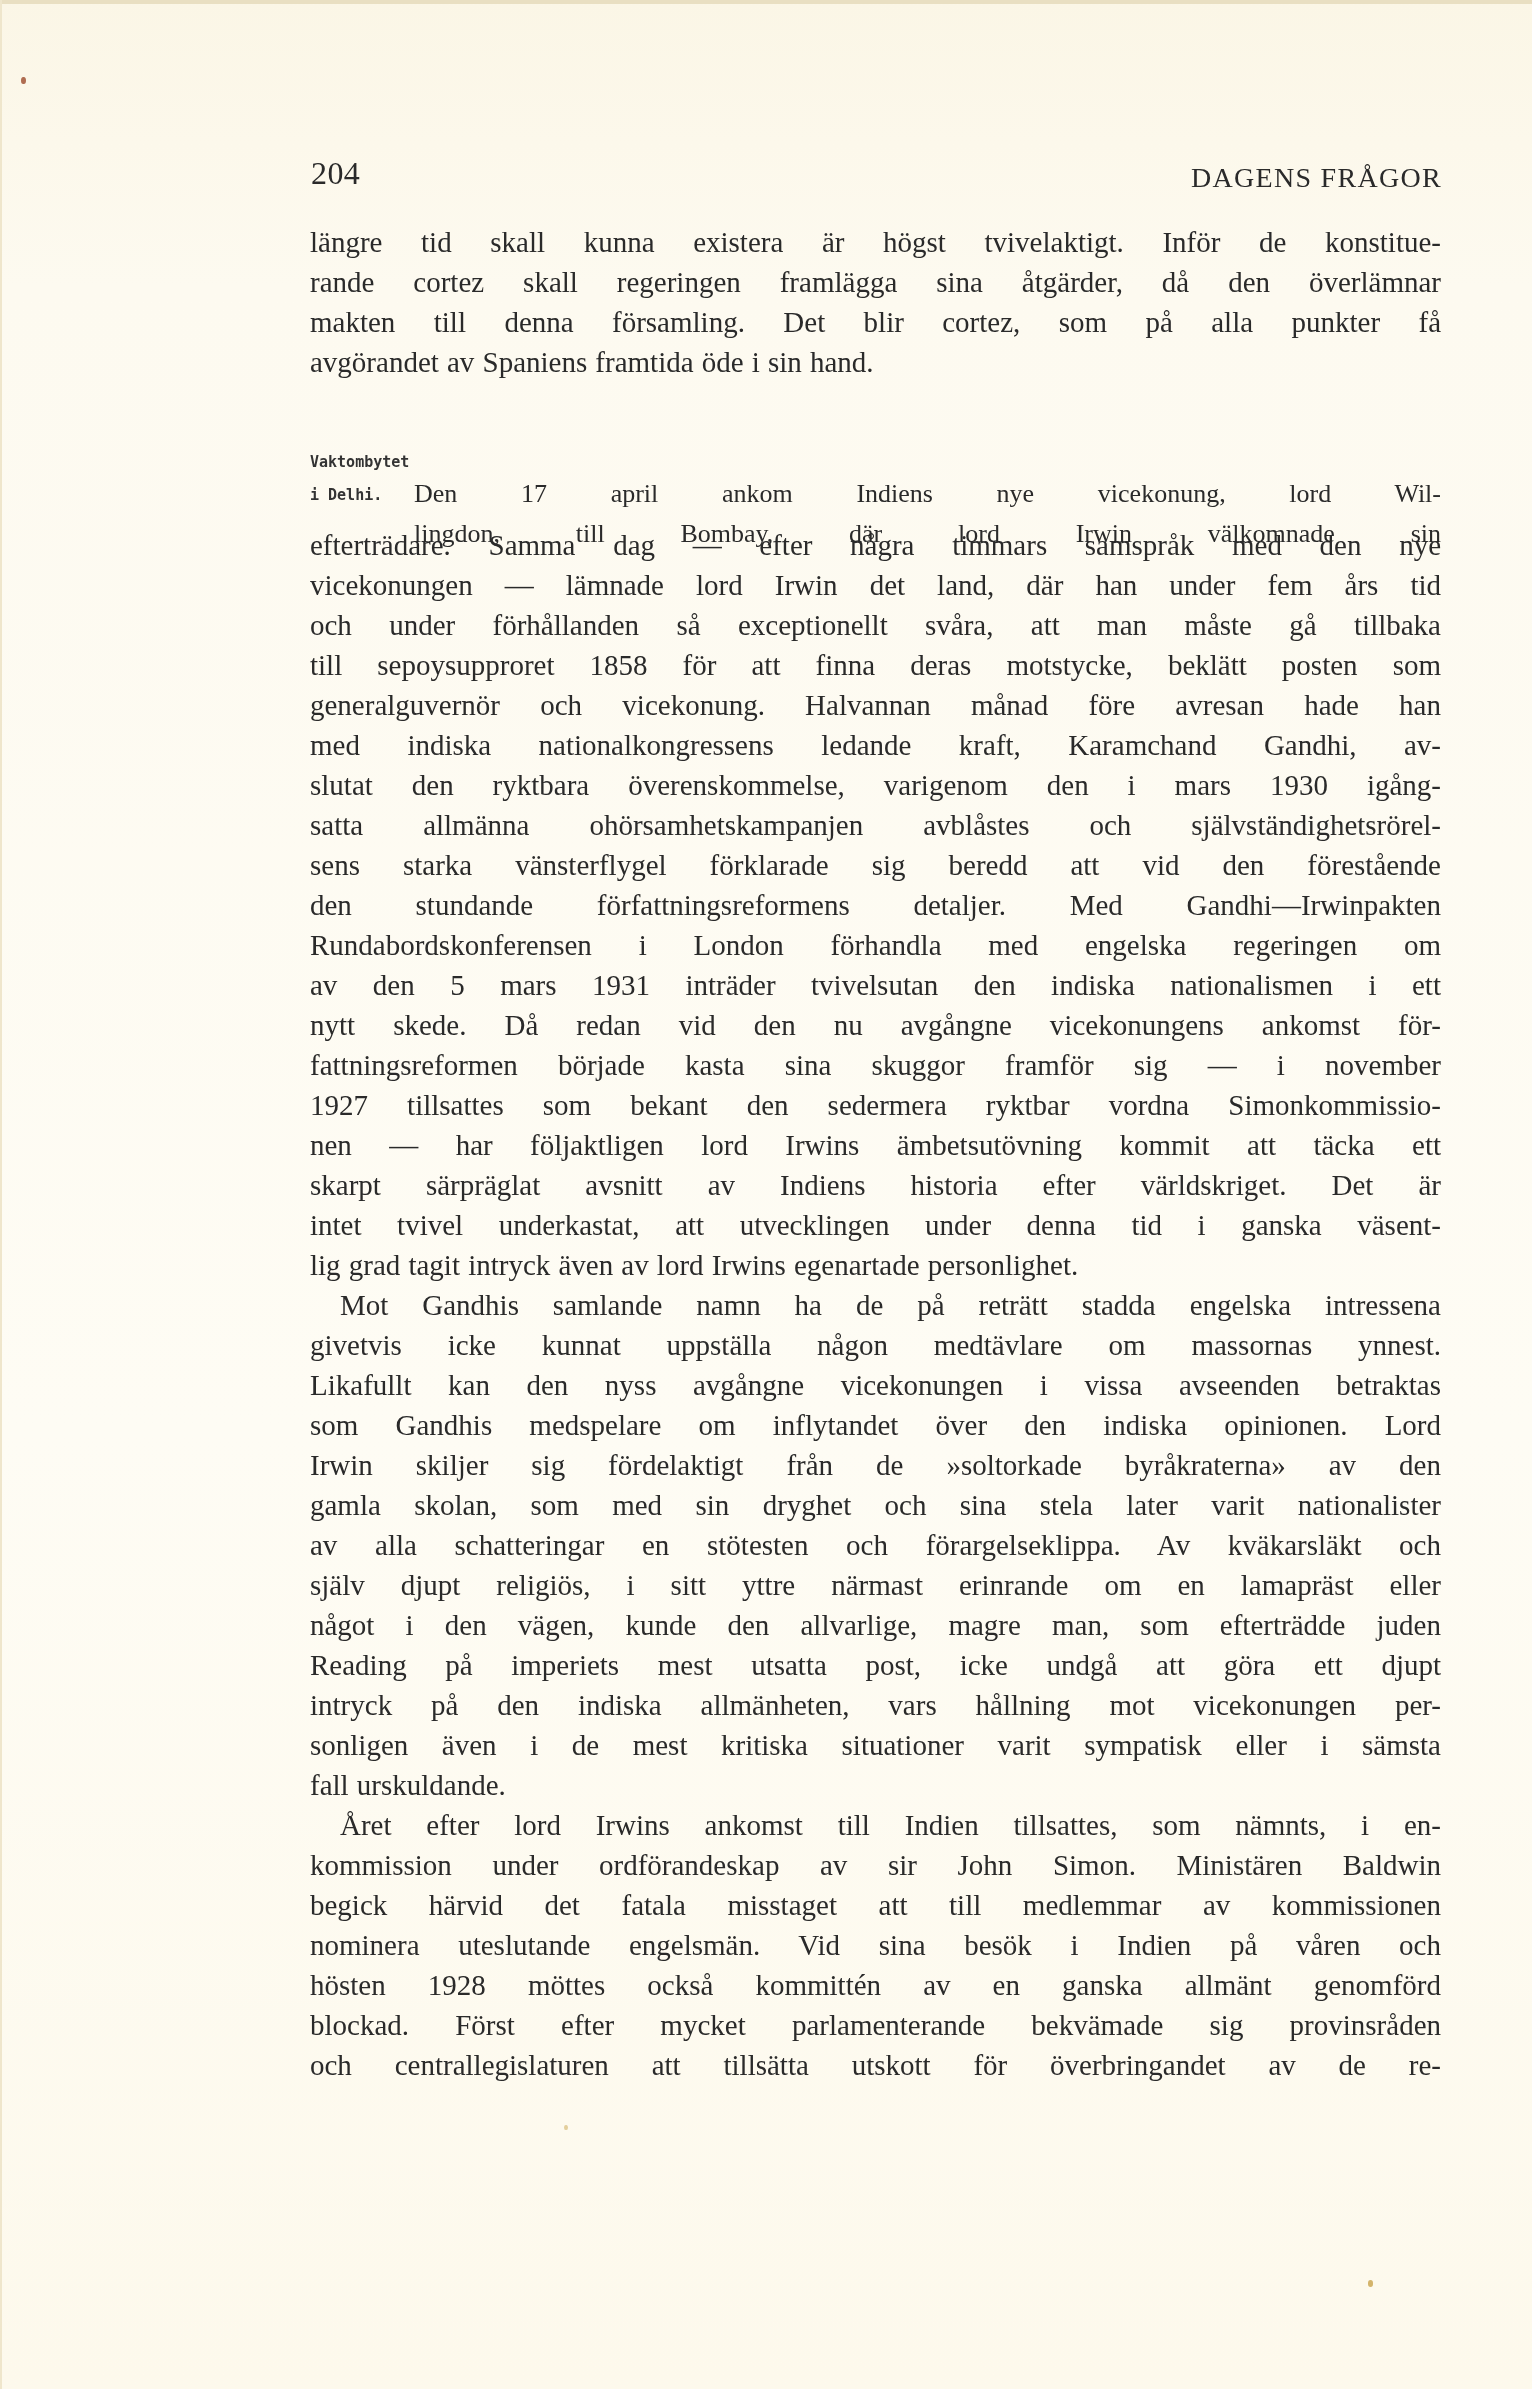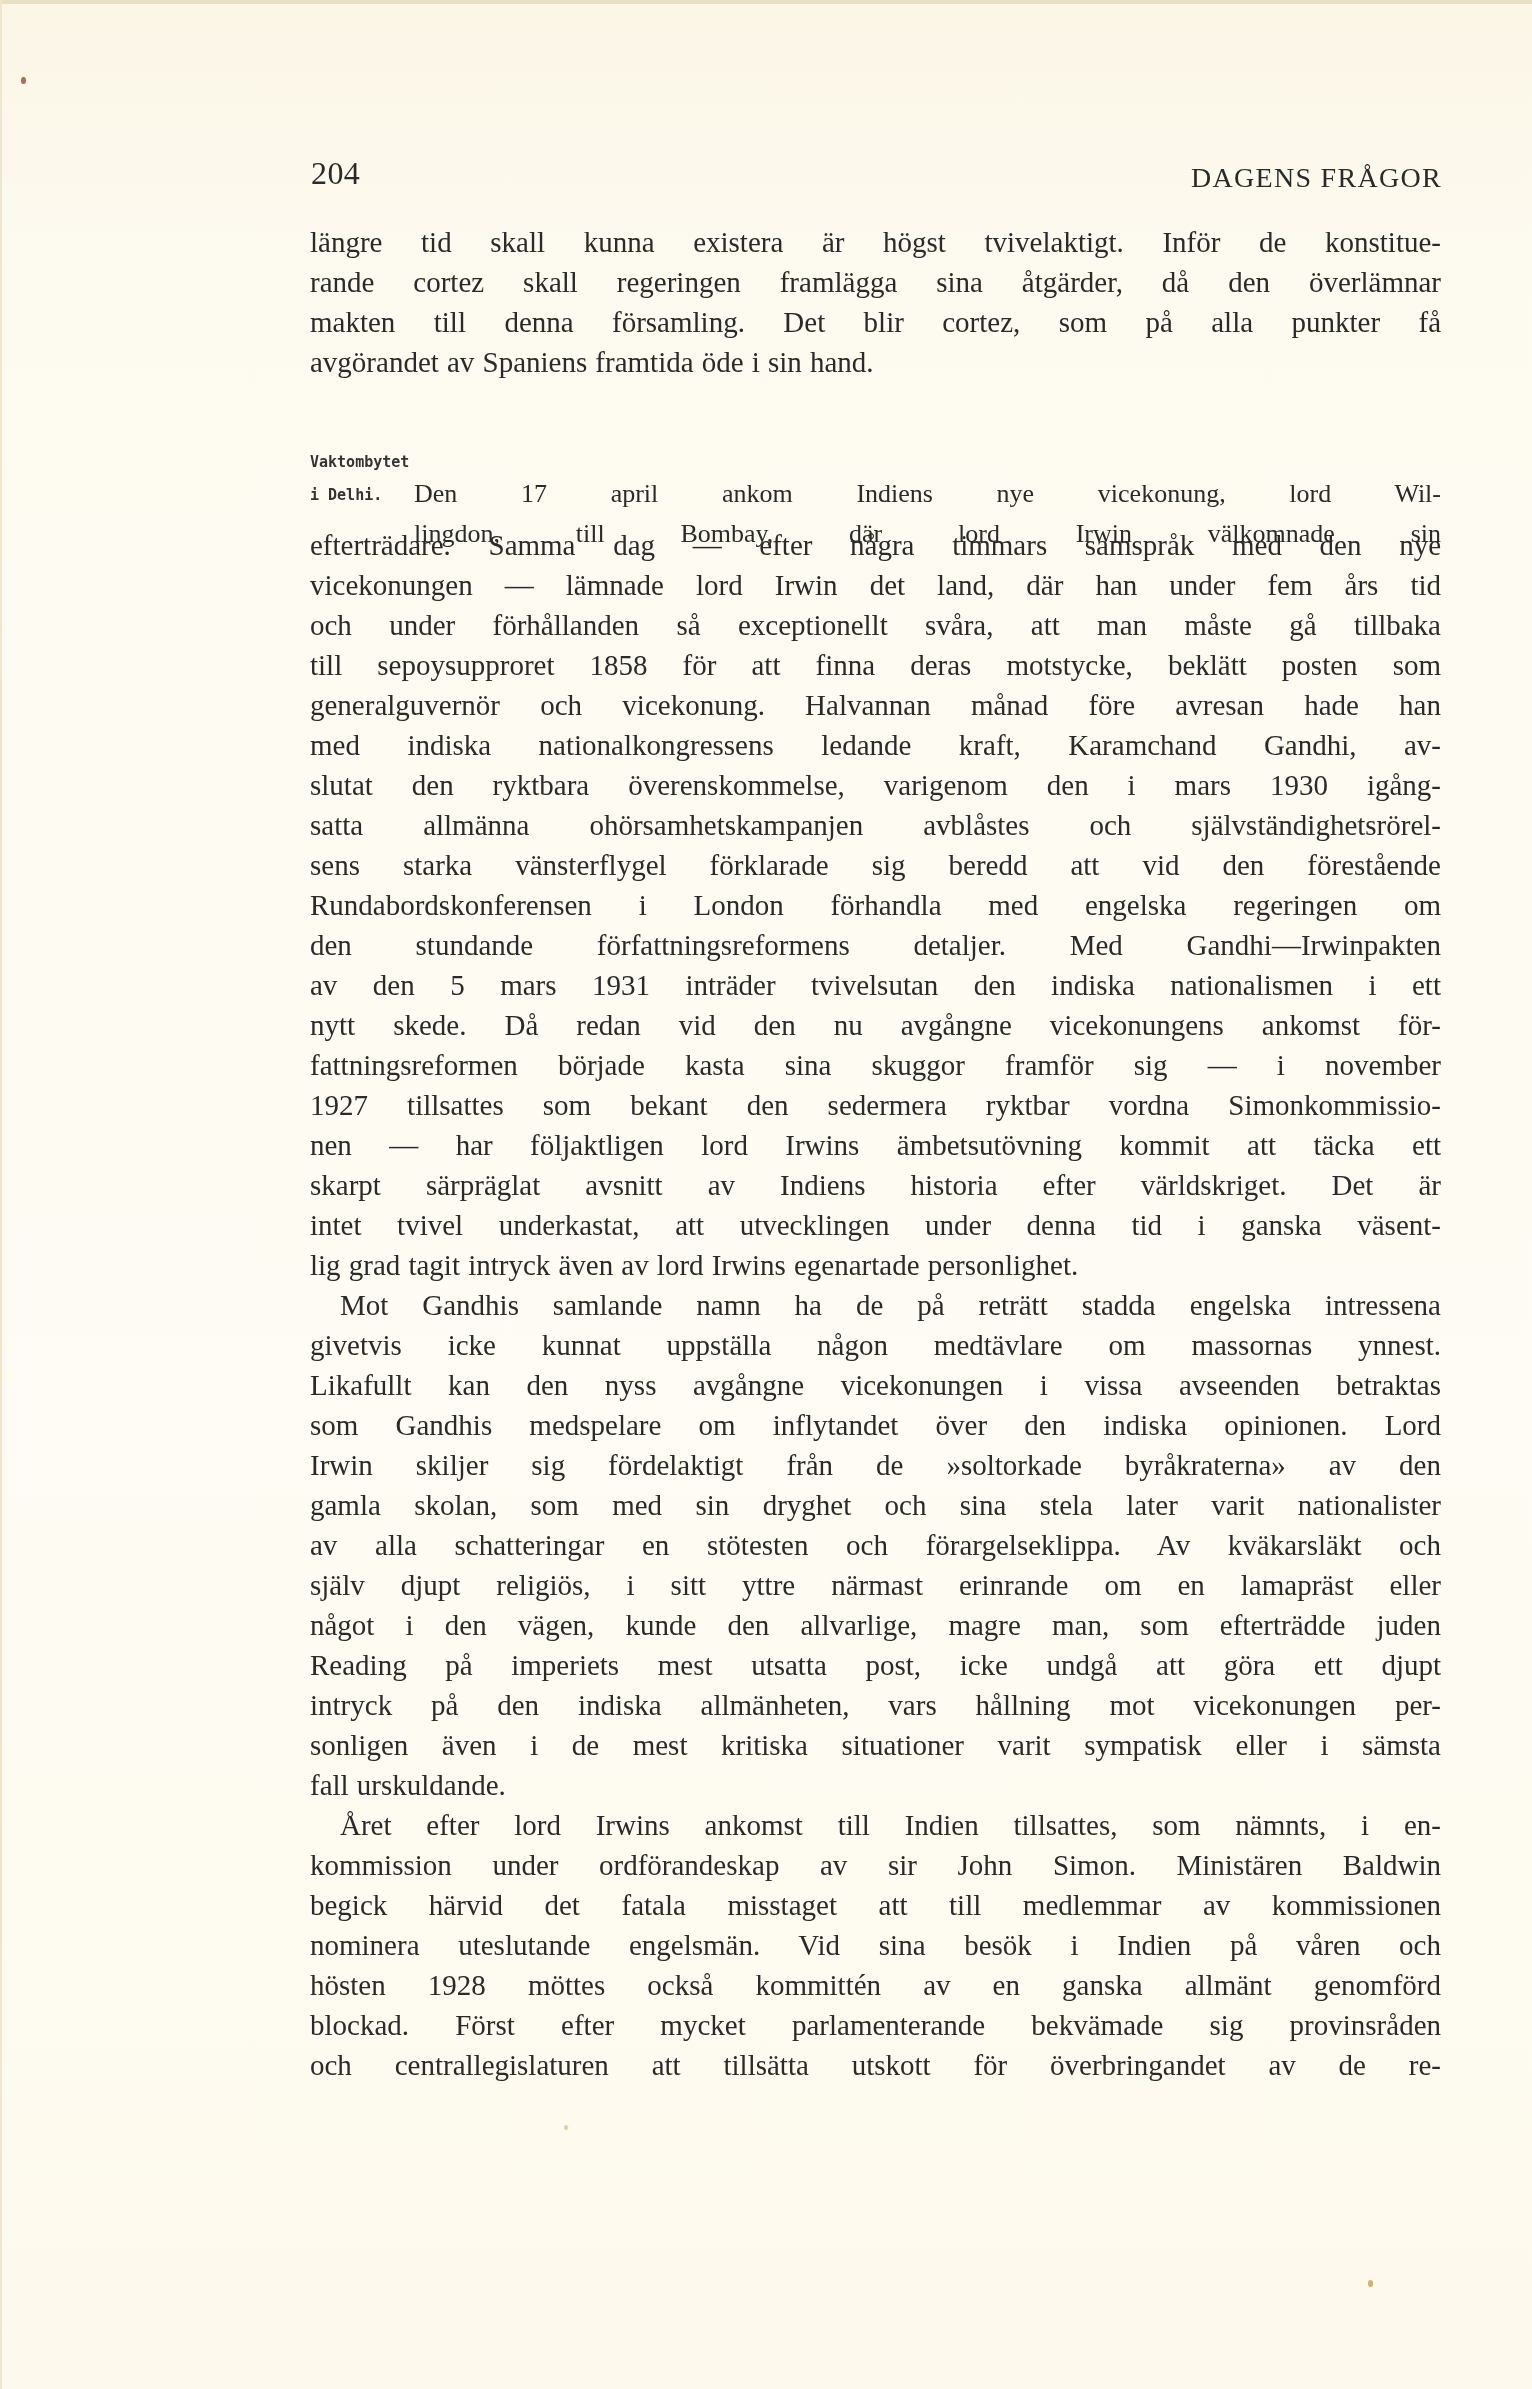--- a/index.html
+++ b/index.html
@@ -127,22 +127,22 @@
   <div class="text-block" id="section-rest">
       <span class="line">efterträdare. Samma dag — efter några timmars samspråk med den nye</span>
       <span class="line">vicekonungen — lämnade lord Irwin det land, där han under fem års tid</span>
       <span class="line">och under förhållanden så exceptionellt svåra, att man måste gå tillbaka</span>
       <span class="line">till sepoysupproret 1858 för att finna deras motstycke, beklätt posten som</span>
       <span class="line">generalguvernör och vicekonung. Halvannan månad före avresan hade han</span>
       <span class="line">med indiska nationalkongressens ledande kraft, Karamchand Gandhi, av-</span>
       <span class="line">slutat den ryktbara överenskommelse, varigenom den i mars 1930 igång-</span>
       <span class="line">satta allmänna ohörsamhetskampanjen avblåstes och självständighetsrörel-</span>
       <span class="line">sens starka vänsterflygel förklarade sig beredd att vid den förestående</span>
+      <span class="line">den stundande författningsreformens detaljer. Med Gandhi—Irwinpakten</span>
       <span class="line">Rundabordskonferensen i London förhandla med engelska regeringen om</span>
-      <span class="line">den stundande författningsreformens detaljer. Med Gandhi—Irwinpakten</span>
       <span class="line">av den 5 mars 1931 inträder tvivelsutan den indiska nationalismen i ett</span>
       <span class="line">nytt skede. Då redan vid den nu avgångne vicekonungens ankomst för-</span>
       <span class="line">fattningsreformen började kasta sina skuggor framför sig — i november</span>
       <span class="line">1927 tillsattes som bekant den sedermera ryktbar vordna Simonkommissio-</span>
       <span class="line">nen — har följaktligen lord Irwins ämbetsutövning kommit att täcka ett</span>
       <span class="line">skarpt särpräglat avsnitt av Indiens historia efter världskriget. Det är</span>
       <span class="line">intet tvivel underkastat, att utvecklingen under denna tid i ganska väsent-</span>
       <span class="line last">lig grad tagit intryck även av lord Irwins egenartade personlighet.</span>
       <span class="line indent">Mot Gandhis samlande namn ha de på reträtt stadda engelska intressena</span>
       <span class="line">givetvis icke kunnat uppställa någon medtävlare om massornas ynnest.</span>

